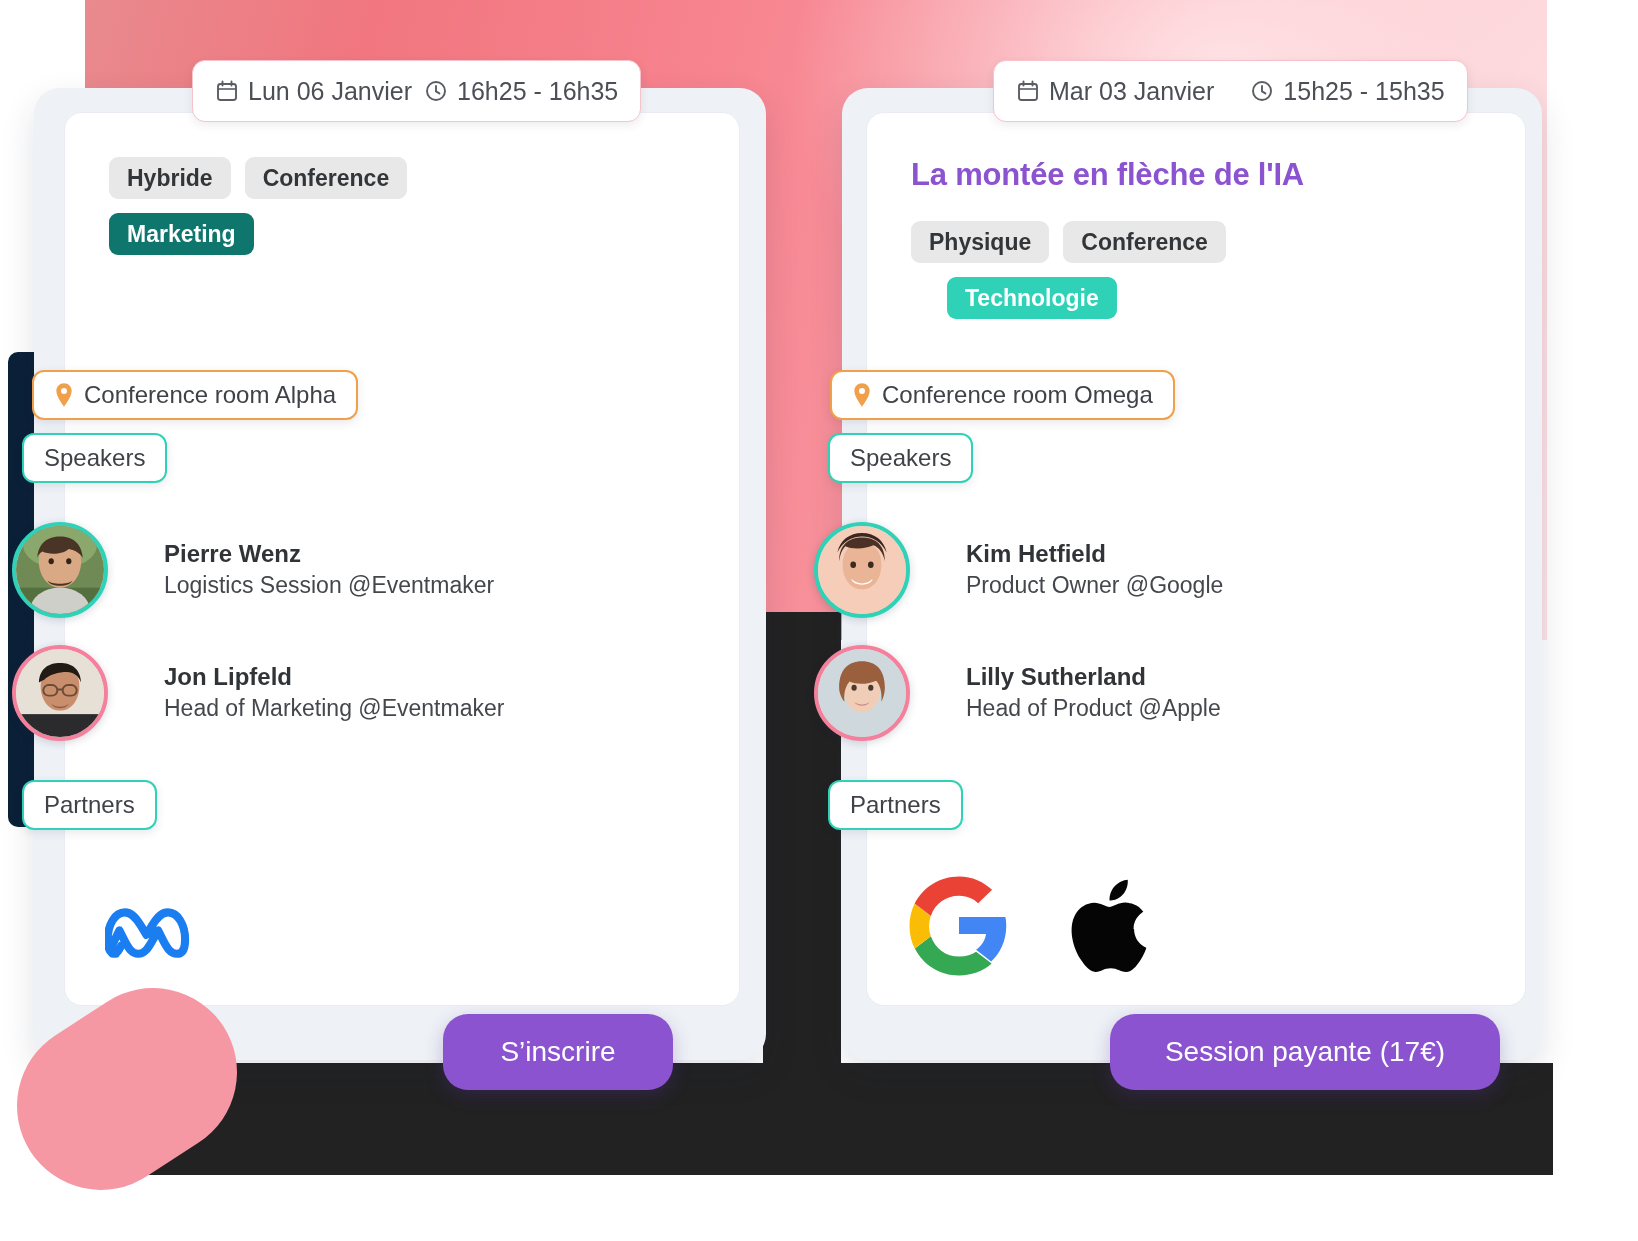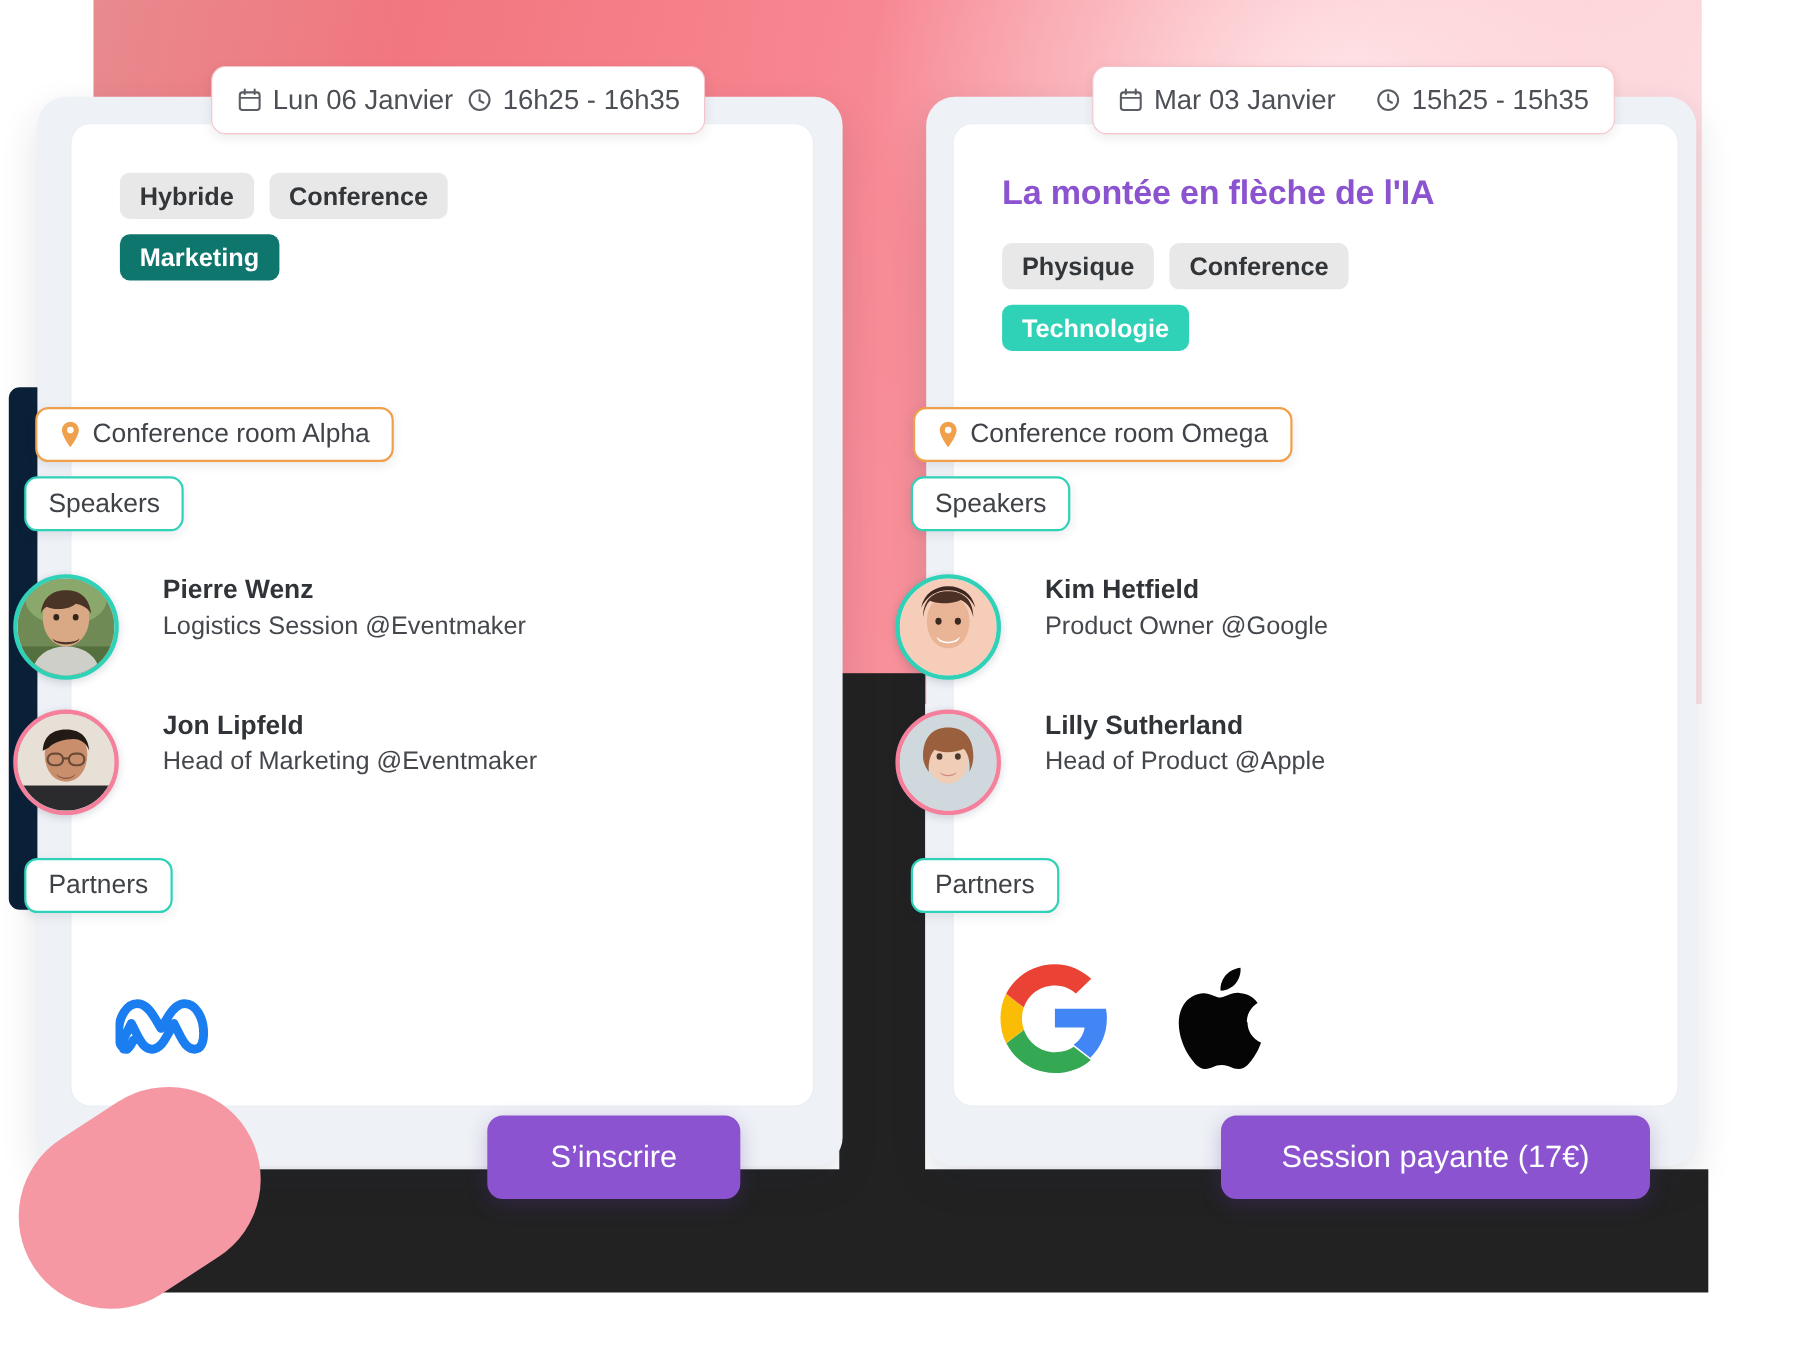--- a/index.html
+++ b/index.html
@@ -95,21 +95,21 @@
   }
   .tag-row { display: flex; flex-wrap: wrap; gap: 14px; }
   .tag {
     display:inline-flex; align-items:center;
     height: 42px; padding: 0 18px;
     border-radius: 9px;
     font-size: 23px; font-weight: bold;
     background: #e8e8e8; color: #333639;
   }
   .tag.pink  { background: #0f766e; color: #ffffff; }
-  .tag.teal  { background: #2fd2b7; color: #ffffff; }
+  .tag.teal  { background: #2fd2b7; color: #ffffff; margin-left: 36px; }
 
   
   .chip {
     position: absolute;
     display: flex; align-items: center; gap: 10px;
     height: 50px; padding: 0 20px;
     background: #ffffff;
     border-radius: 12px;
     font-size: 24px; color: #3f4247;
     box-shadow: 0 3px 10px rgba(40,40,60,.10);
@@ -124,21 +124,21 @@
   .chip.spk-right { left: 828px; top: 433px; }
   .chip.par-left  { left: 22px;  top: 780px; }
   .chip.par-right { left: 828px; top: 780px; }
 
   .pin { width: 20px; height: 24px; display:inline-flex; color:#f0a04a; }
   .pin svg { width:100%; height:100%; display:block; }
 
   
   .speaker {
     position: absolute;
-    display: flex; align-items: flex-start; gap: 40px;
+    display: flex; align-items: center; gap: 56px;
   }
   .sp-l1 { left: 12px;  top: 522px; }
   .sp-l2 { left: 12px;  top: 645px; }
   .sp-r1 { left: 814px; top: 522px; }
   .sp-r2 { left: 814px; top: 645px; }
 
   .avatar {
     width: 96px; height: 96px;
     border-radius: 50%;
     border: 4px solid #2fd2b7;
@@ -164,21 +164,21 @@
   
   .cta {
     position: absolute;
     height: 76px;
     display: flex; align-items: center; justify-content: center;
     padding: 0 44px;
     background: #8b53cf;
     color: #ffffff;
     font-size: 28px;
     border: none;
-    border-radius: 14px;
+    border-radius: 25px;
     cursor: pointer;
     box-shadow: 0 6px 18px rgba(90,50,150,.28);
     white-space: nowrap;
     font-family: "Liberation Sans", sans-serif;
   }
   .cta.left  { left: 443px;  top: 1014px; width: 230px; }
   .cta.right { left: 1110px; top: 1014px; width: 390px; }
 </style>
 </head>
 <body>

